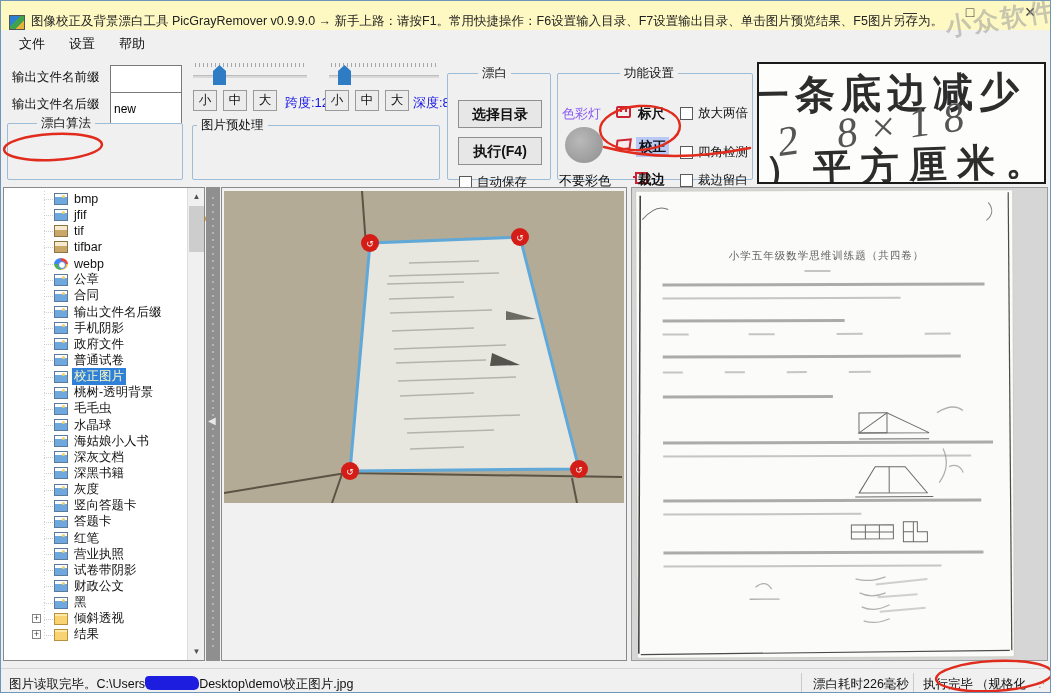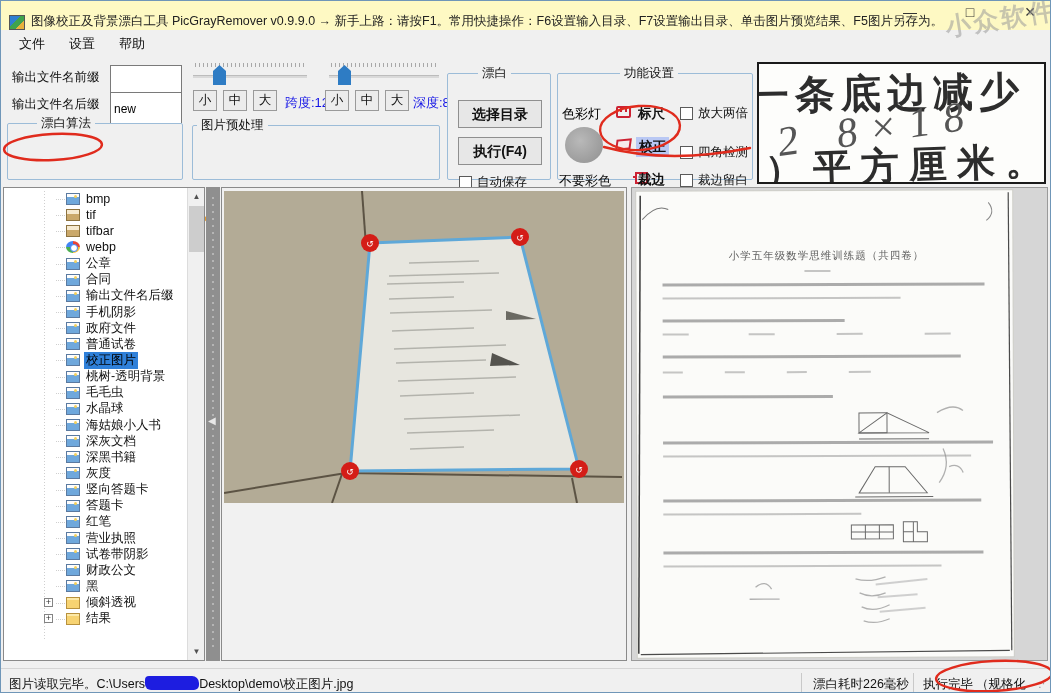--- a/index.html
+++ b/index.html
@@ -38,45 +38,45 @@
   .bluelbl { position:absolute; color:#1414e6; font-size:13px; }
 
   .bigbtn { position:absolute; background:#e7e7e7; border:1px solid #8f8f8f; font-weight:bold; font-size:14px; text-align:center; font-family:Liberation Sans, sans-serif; }
   .orange { color:#e08a1e; }
   .arrowico { font-size:20px; font-weight:bold; color:#e89b2a; }
   .gradsq { width:16px; height:14px; border:1px solid #666; background:linear-gradient(90deg,#111,#fff); }
   .flame { width:0; height:0; border-left:8px solid transparent; border-right:8px solid transparent; border-bottom:13px solid #cf9d7c; opacity:.8; }
   .tri { width:0; height:0; border-left:9px solid transparent; border-right:9px solid transparent; border-bottom:15px solid #eda324; }
   .imgexp { width:16px; height:13px; border:1px solid #777; background:#ddd; position:relative; }
   .imgexp::after { content:"➚"; position:absolute; right:-4px; top:-8px; font-size:10px; color:#444; }
-  .redtext { color:#000000; }
+  .redtext { color:#8b5cf6; }
   .boldlbl { font-weight:bold; font-size:13.5px; color:#111; }
   .graylight { width:38px; height:36px; border-radius:50%; background:radial-gradient(circle at 40% 38%,#b9b9b9,#8f8f8f); }
   .rulerico { display:inline-block; width:15px; height:12px; border:2px solid #c23; border-radius:2px; position:relative; }
   .rulerico::after{ content:""; position:absolute; left:2px; top:-1px; width:2px; height:5px; background:#c23; box-shadow:5px 0 #c23; }
   .quadico { display:inline-block; width:15px; height:11px; border:2px solid #c23; transform:skewX(-14deg) rotate(-6deg); background:#f6eaea; }
   .cropico { display:inline-block; width:13px; height:12px; border:2px solid #c23; position:relative; }
   .cropico::after { content:""; position:absolute; left:-4px; top:2px; width:4px; height:2px; background:#c23; }
   .hl-blue { background:#b9c8f4; padding:1px 3px; }
 
   
   .magbox { position:absolute; left:757px; top:62px; width:289px; height:122px; background:#fdfdfb; border:2px solid #1a1a1a; overflow:hidden; font-family:"Liberation Serif",serif; color:#2d2d2d; }
   .hw1 { position:absolute; left:-10px; top:2px; font-size:40px; font-weight:bold; letter-spacing:6px; white-space:nowrap; transform:rotate(-1deg); }
   .hw2 { position:absolute; left:18px; top:40px; font-size:42px; color:#555; transform:rotate(-8deg) skewX(-8deg); letter-spacing:14px; }
   .hw3 { position:absolute; left:6px; top:76px; font-size:38px; font-weight:bold; letter-spacing:10px; transform:rotate(-2deg); white-space:nowrap; }
 
   
   .treepane { position:absolute; left:3px; top:187px; width:202px; height:474px; background:#fff; border:1px solid #8a8a8a; overflow:hidden; }
   .treelist { position:absolute; left:0; top:3px; right:17px; bottom:0;
       background-image:repeating-linear-gradient(180deg,#cfcfcf 0 1px,transparent 1px 3px);
-      background-size:1px calc(100% - 20px); background-position:40px 0; background-repeat:no-repeat;padding-left:12px; }
+      background-size:1px calc(100% - 20px); background-position:40px 0; background-repeat:no-repeat; }
   .trow { height:16.15px; display:flex; align-items:center; position:relative; padding-left:50px; white-space:nowrap; }
   .trow::before { content:""; position:absolute; left:40px; top:8px; width:9px; border-top:1px dotted #cfcfcf; }
   .tlabel { font-size:12.5px; padding:0 2px; }
-  .trow.sel .tlabel { background:#2f80d9; color:#000000; }
+  .trow.sel .tlabel { background:#2f80d9; color:#fef9c3; }
   .tico { width:14px; height:12px; margin-right:4px; flex:0 0 14px; position:relative; }
   .ico-img { background:linear-gradient(180deg,#fdfdfd 0 3px,#6fa8dc 3px); border:1px solid #5b7aa0; }
   .ico-img::after { content:""; position:absolute; right:2px; top:1px; width:3px; height:3px; border-radius:50%; background:#f3d05a; }
   .ico-tif { background:linear-gradient(180deg,#f6ead0 0 4px,#caa86a 4px); border:1px solid #8d7340; }
   .ico-webp { border-radius:50%; border:none; background:conic-gradient(#e84335 0 25%,#f7c12f 25% 50%,#4caf50 50% 75%,#4285f4 75%); }
   .ico-webp::after { content:""; position:absolute; left:4px; top:3px; width:6px; height:6px; border-radius:50%; background:#fff; border:1px solid #4285f4; }
   .ico-folder { background:#f7d372; border:1px solid #b8913d; box-shadow:inset 0 2px #fce9a8; }
   .expander { position:absolute; left:28px; top:3px; width:9px; height:9px; border:1px solid #848484; background:#fff; font-size:9px; line-height:7px; text-align:center; color:#333; }
   .vscroll { position:absolute; right:0; top:0; width:17px; height:100%; background:#f0f0f0; border-left:1px solid #dcdcdc; }
   .varrow { position:absolute; left:0; width:17px; height:17px; background:#f0f0f0; color:#505050; font-size:8px; text-align:center; line-height:17px; }
@@ -221,20 +221,24 @@
   <div class="hw1">一条底边减少</div>
   <div class="hw2">2 8×18</div>
   <div class="hw3">）平方厘米。</div>
 </div>
 
 <div class="treepane">
   <div class="treelist" id="tree-list">
       <div class="trow">
         <span class="tico ico-img"></span>
         <span class="tlabel">bmp</span>
+      </div>
+      <div class="trow">
+        <span class="tico ico-img"></span>
+        <span class="tlabel">jfif</span>
       </div>
       <div class="trow">
         <span class="tico ico-tif"></span>
         <span class="tlabel">tif</span>
       </div>
       <div class="trow">
         <span class="tico ico-tif"></span>
         <span class="tlabel">tifbar</span>
       </div>
       <div class="trow">

